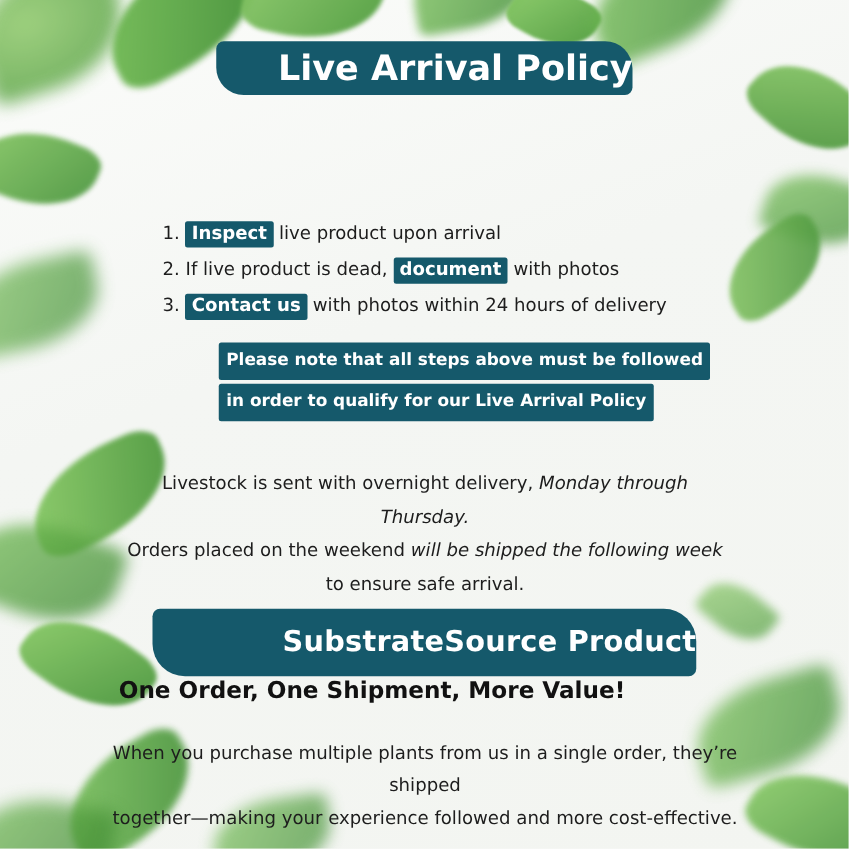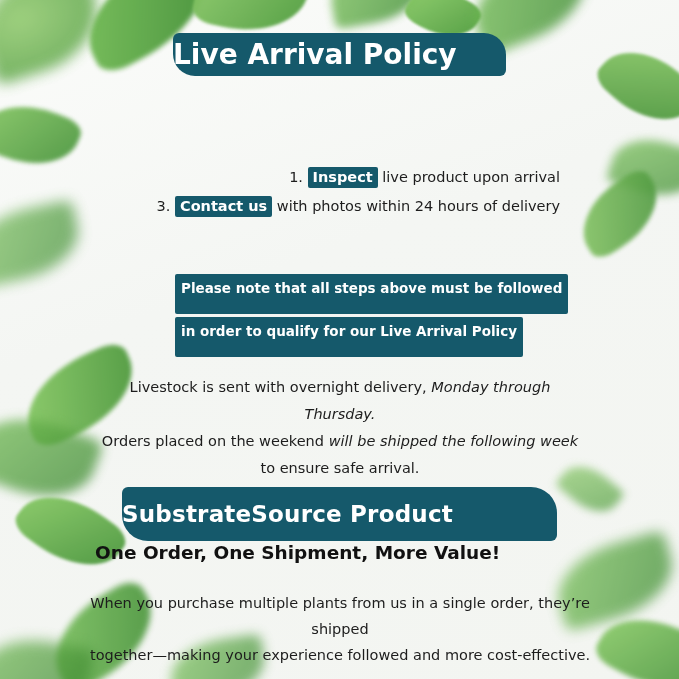--- a/index.html
+++ b/index.html
@@ -35,21 +35,21 @@
     z-index: 5;
     width: 679px;
     height: 679px;
   }
 
   .banner {
     position: absolute;
     background: #15596b;
     color: #ffffff;
     font-weight: bold;
-    text-align: left;
+    text-align: right;
     white-space: nowrap;
   }
   .banner.b1 {
     left: 173px;
     top: 33px;
     width: 333px;
     height: 43px;
     line-height: 43px;
     font-size: 28px;
     border-radius: 6px 22px 6px 22px;
@@ -78,26 +78,26 @@
     top: 90px;
     width: 530px;
   }
 
   .list {
     position: absolute;
     left: 120px;
     top: 163px;
     width: 440px;
     list-style: none;
-    margin: 0;
+    margin: 10px;
     padding: 0;
     color: #1d1d1d;
     font-size: 14.5px;
     line-height: 29px;
-    text-align: right;
+    text-align: left;
   }
   .list li {
     white-space: nowrap;
   }
 
   .hl {
     background: #15596b;
     color: #ffffff;
     font-weight: bold;
     padding: 2px 5px 3px 5px;
@@ -111,21 +111,21 @@
     width: 330px;
     text-align: center;
     font-size: 13.5px;
     line-height: 25px;
   }
   .note .nline {
     display: inline-block;
     background: #15596b;
     color: #ffffff;
     font-weight: bold;
-    padding: 2px 6px 13px 6px;
+    padding: 2px 6px 3px 6px;
     margin-bottom: 3px;
     border-radius: 2px;
     white-space: nowrap;
   }
 
   .p-ship {
     left: 95px;
     top: 374px;
     width: 490px;
     font-size: 14.5px;
@@ -184,20 +184,24 @@
 
     <div class="banner b1">Live Arrival Policy</div>
 
 
     <ol class="list">
       <li>
         <span>1.</span>
         <span class="hl">Inspect</span><span> live product upon arrival</span>
       </li>
       <li>
+        <span>2.</span>
+        <span>If live product is dead, </span><span class="hl">document</span><span> with photos</span>
+      </li>
+      <li>
         <span>3.</span>
         <span class="hl">Contact us</span><span> with photos within 24 hours of delivery</span>
       </li>
     </ol>
 
     <div class="note">
       <span class="nline">Please note that all steps above must be followed</span><br>
       <span class="nline">in order to qualify for our Live Arrival Policy</span>
     </div>
 

